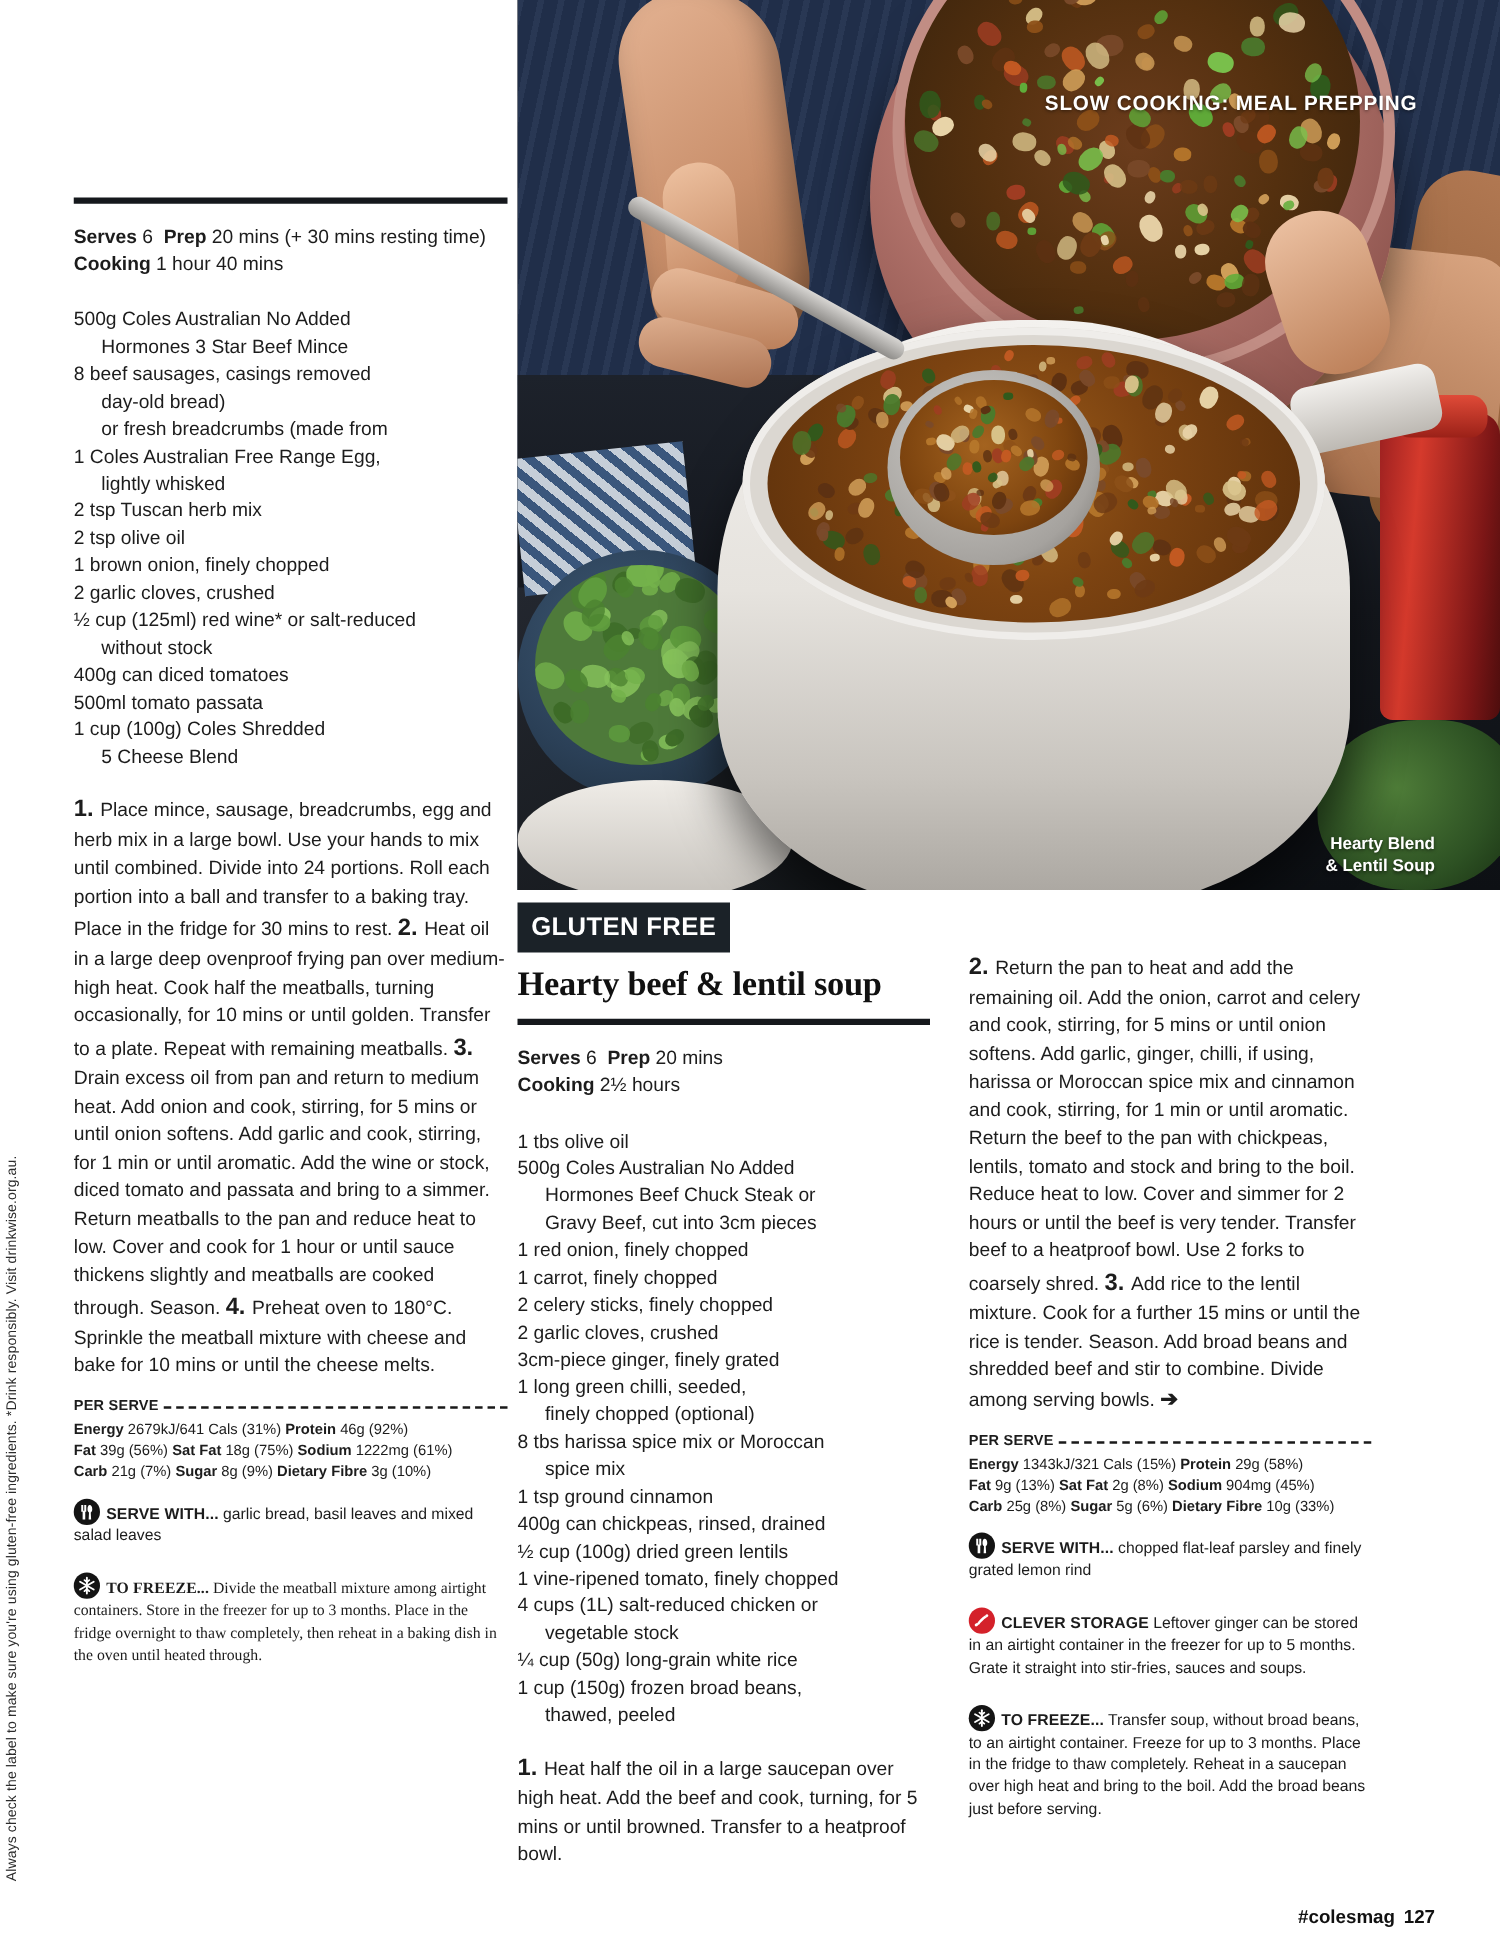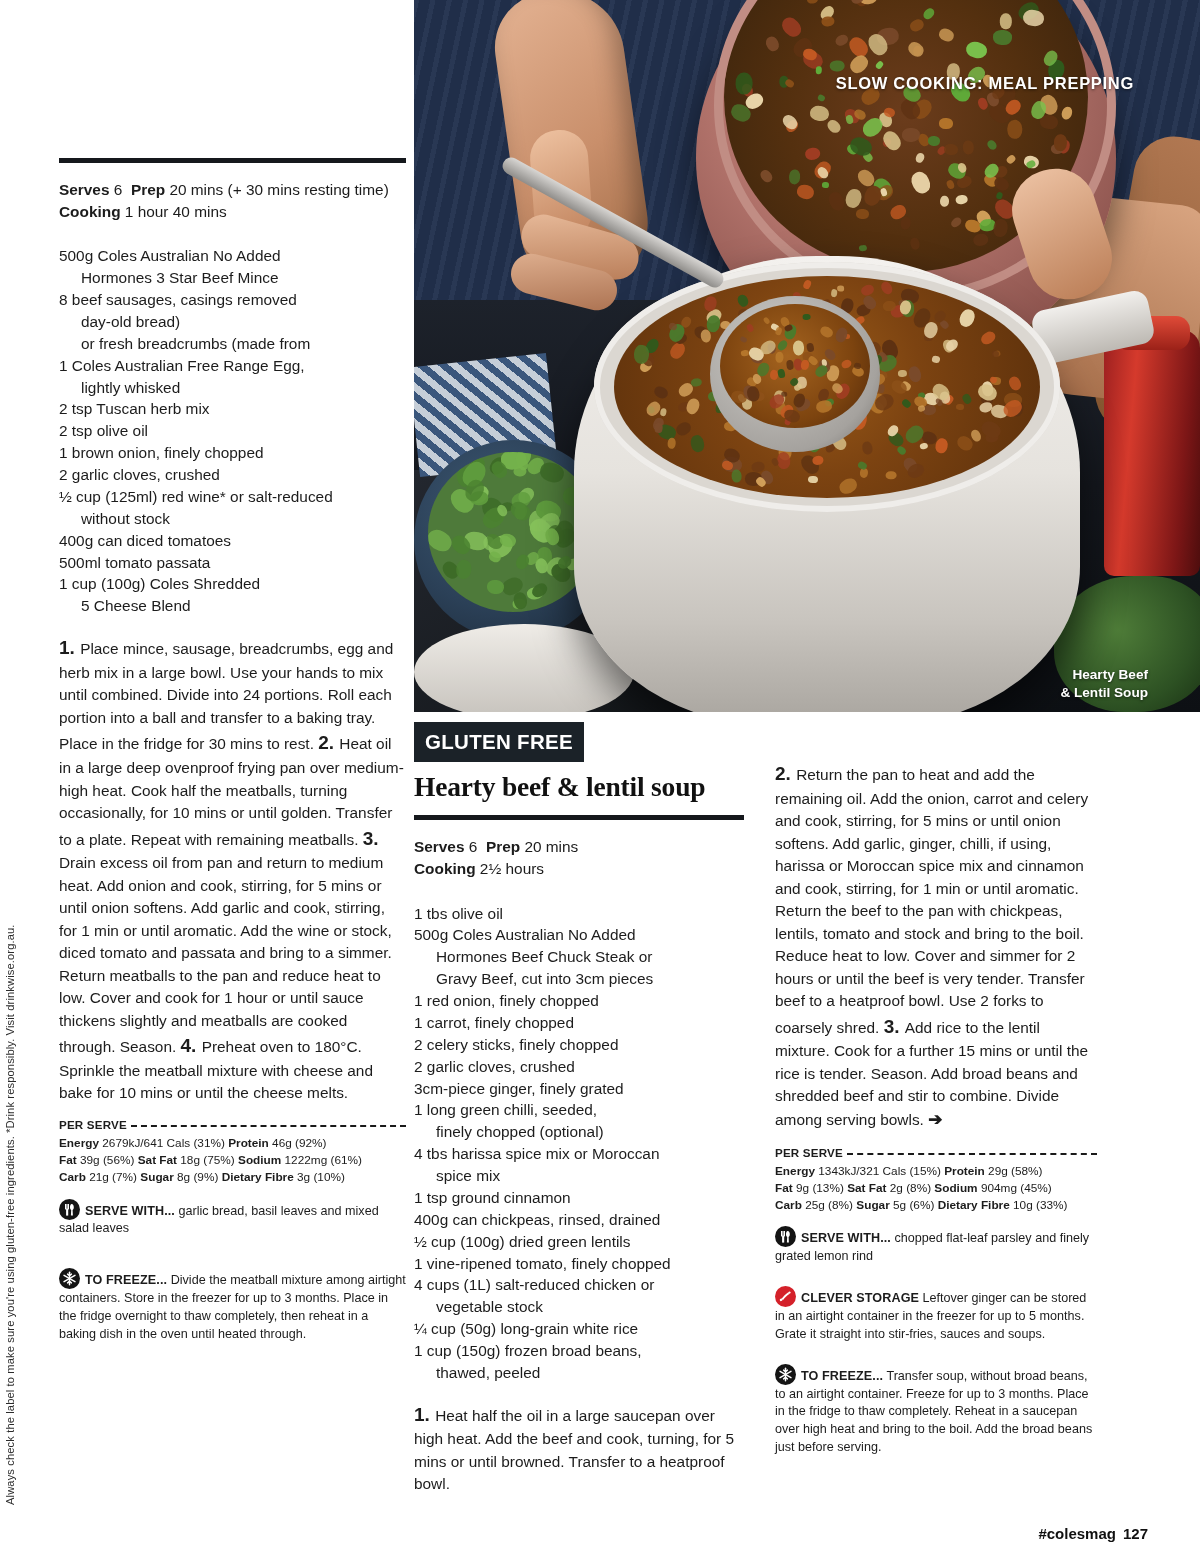--- a/index.html
+++ b/index.html
@@ -652,21 +652,21 @@
         <div class="chunk" style="left: 49.0242px; top: 91.009px; width: 15.7325px; height: 12.2713px; background: rgb(160, 61, 34); transform: rotate(138deg); opacity: 0.82;"></div>
         <div class="chunk" style="left: 65.3929px; top: 21.2403px; width: 7.58612px; height: 5.91717px; background: rgb(93, 49, 18); transform: rotate(157deg); opacity: 1;"></div>
         <div class="chunk" style="left: 71.5953px; top: 90.9379px; width: 14.3597px; height: 11.2005px; background: rgb(93, 49, 18); transform: rotate(107deg); opacity: 0.91;"></div>
         <div class="chunk" style="left: 39.7768px; top: 36.6564px; width: 15.9249px; height: 12.4214px; background: rgb(217, 195, 138); transform: rotate(144deg); opacity: 0.76;"></div>
         <div class="chunk" style="left: 134.108px; top: 58.9248px; width: 7.40814px; height: 5.77835px; background: rgb(93, 49, 18); transform: rotate(16deg); opacity: 0.79;"></div>
         <div class="chunk" style="left: 103.764px; top: 45.869px; width: 12.1322px; height: 9.46308px; background: rgb(122, 74, 42); transform: rotate(46deg); opacity: 0.93;"></div>
       </div>
 
     <div class="hero-kicker">SLOW COOKING: MEAL PREPPING</div>
     <div class="hero-caption">
-      <div>Hearty Beef</div>
+      <div>Hearty Blend</div>
       <div>&amp; Lentil Soup</div>
     </div>
   </div>
 
   <div class="col col-left">
     <div class="rule"></div>
     <div class="meta">
       <b>Serves</b>
       <span>6</span>
       &nbsp;<b>Prep</b>
@@ -714,21 +714,21 @@
           <rect x="6" y="5" width="1.6" height="5.4"></rect>
               <rect x="8.4" y="5" width="1.6" height="5.4"></rect>
           <rect x="7.1" y="9.6" width="2.1" height="7"></rect>
           <path d="M12.6 5c1.5 0 2.2 1.6 2.2 3.3 0 1.3-.5 2.3-1.2 2.7l.3 5.6h-2l.3-5.6c-.7-.4-1.2-1.4-1.2-2.7C11 6.6 11.7 5 12.6 5z"></path>
         </g>
           </svg>
       </span><span class="tip-label">SERVE WITH...</span>
       <span>garlic bread, basil leaves and mixed salad leaves</span>
     </div>
 
-    <div class="tipblock" style="margin-top:30px;">
+    <div class="tipblock" style="margin-top:20px;font-family:Liberation Serif, serif;">
       <span class="tip-icon">
         <svg width="21" height="21" viewBox="0 0 21 21">
             <g stroke="#fff" stroke-width="1.5" stroke-linecap="round">
           <line x1="10.5" y1="4.2" x2="10.5" y2="16.8"></line>
           <line x1="5.05" y1="7.35" x2="15.95" y2="13.65"></line>
           <line x1="5.05" y1="13.65" x2="15.95" y2="7.35"></line>
           <line x1="8.6" y1="6.1" x2="10.5" y2="7.6"></line>
               <line x1="12.4" y1="6.1" x2="10.5" y2="7.6"></line>
           <line x1="8.6" y1="14.9" x2="10.5" y2="13.4"></line>
               <line x1="12.4" y1="14.9" x2="10.5" y2="13.4"></line>
@@ -756,21 +756,21 @@
         <div>500g Coles Australian No Added</div>
         <div class="cont">Hormones Beef Chuck Steak or</div>
         <div class="cont">Gravy Beef, cut into 3cm pieces</div>
         <div>1 red onion, finely chopped</div>
         <div>1 carrot, finely chopped</div>
         <div>2 celery sticks, finely chopped</div>
         <div>2 garlic cloves, crushed</div>
         <div>3cm-piece ginger, finely grated</div>
         <div>1 long green chilli, seeded,</div>
         <div class="cont">finely chopped (optional)</div>
-        <div>4 tbs harissa spice mix or Moroccan</div>
+        <div>8 tbs harissa spice mix or Moroccan</div>
         <div class="cont">spice mix</div>
         <div>1 tsp ground cinnamon</div>
         <div>400g can chickpeas, rinsed, drained</div>
         <div>½ cup (100g) dried green lentils</div>
         <div>1 vine-ripened tomato, finely chopped</div>
         <div>4 cups (1L) salt-reduced chicken or</div>
         <div class="cont">vegetable stock</div>
         <div>¼ cup (50g) long-grain white rice</div>
         <div>1 cup (150g) frozen broad beans,</div>
         <div class="cont">thawed, peeled</div>

